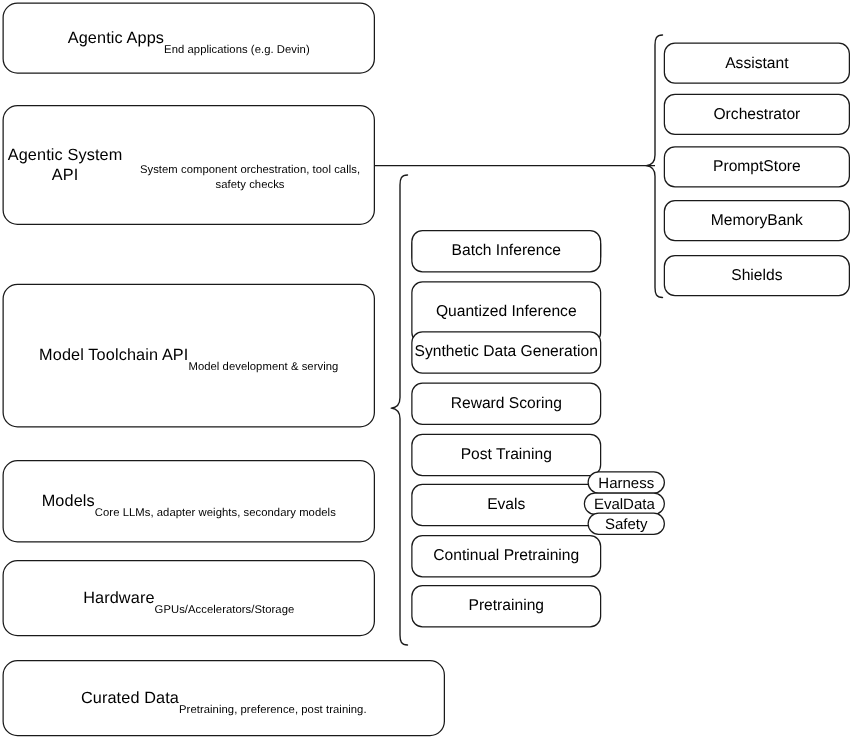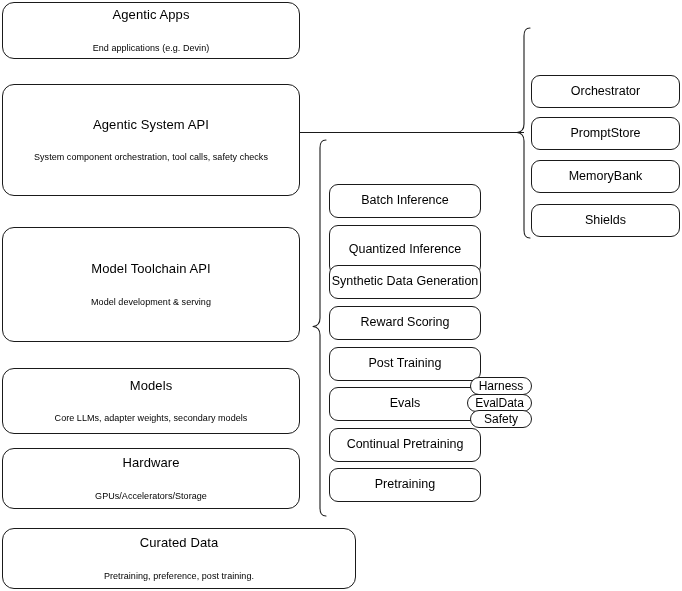--- a/index.html
+++ b/index.html
@@ -20,21 +20,20 @@
   }
 
   
   .node {
     position: absolute;
     box-sizing: border-box;
     border: 1px solid #1a1a1a;
     border-radius: 9px;
     background: #ffffff;
     display: flex;
-    flex-direction: column;
     align-items: center;
     justify-content: center;
     text-align: center;
     line-height: 1.25;
   }
 
   
   .layer {
     border-radius: 12px;
   }
@@ -94,21 +93,21 @@
 </head>
 <body>
 
 <div id="canvas">
 
   <div class="node layer" style="left:2px; top:2px; width:298px; height:57px;">
     <div class="title">Agentic Apps</div>
     <div class="subtitle">End applications (e.g. Devin)</div>
   </div>
 
-  <div class="node layer" style="left:2px; top:84px; width:298px; height:112px;">
+  <div class="node layer" style="left:2px; top:84px; width:298px; height:96px;">
     <div class="title">Agentic System API</div>
     <div class="subtitle">System component orchestration, tool calls, safety checks</div>
   </div>
 
   <div class="node layer" style="left:2px; top:227px; width:298px; height:115px;">
     <div class="title">Model Toolchain API</div>
     <div class="subtitle">Model development &amp; serving</div>
   </div>
 
   <div class="node layer" style="left:2px; top:368px; width:298px; height:66px;">
@@ -125,20 +124,23 @@
     <div class="title">Curated Data</div>
     <div class="subtitle">Pretraining, preference, post training.</div>
   </div>
 
   <div class="connector-line" style="left:300px; top:132px; width:224px;"></div>
 
   <svg class="brace" style="left:516px; top:26px; width:16px; height:216px;" viewBox="0 0 16 216" preserveAspectRatio="none">
     <path d="M14,2 C9,2 8,5 8,10 L8,98 C8,103 6,106 1,106.5 C6,107 8,110 8,115 L8,204 C8,209 9,212 14,212"></path>
   </svg>
 
+  <div class="node chip" style="left:531px; top:34px; width:149px; height:33px;">
+    <div class="title">Assistant</div>
+  </div>
   <div class="node chip" style="left:531px; top:75px; width:149px; height:33px;">
     <div class="title">Orchestrator</div>
   </div>
   <div class="node chip" style="left:531px; top:117px; width:149px; height:33px;align-items:center;">
     <div class="title">PromptStore</div>
   </div>
   <div class="node chip" style="left:531px; top:160px; width:149px; height:33px;">
     <div class="title">MemoryBank</div>
   </div>
   <div class="node chip" style="left:531px; top:204px; width:149px; height:33px;">

